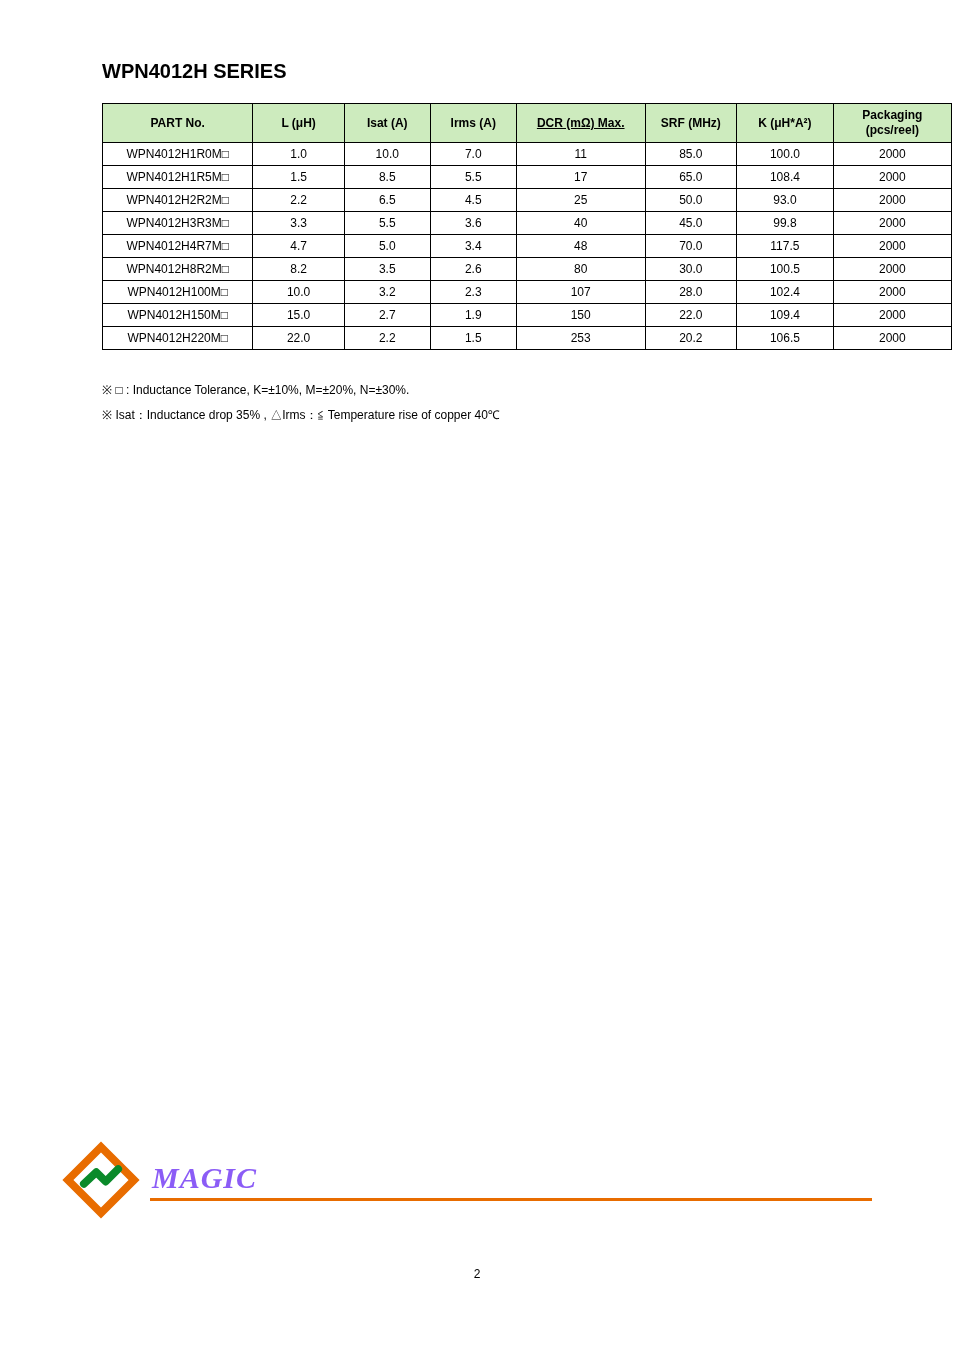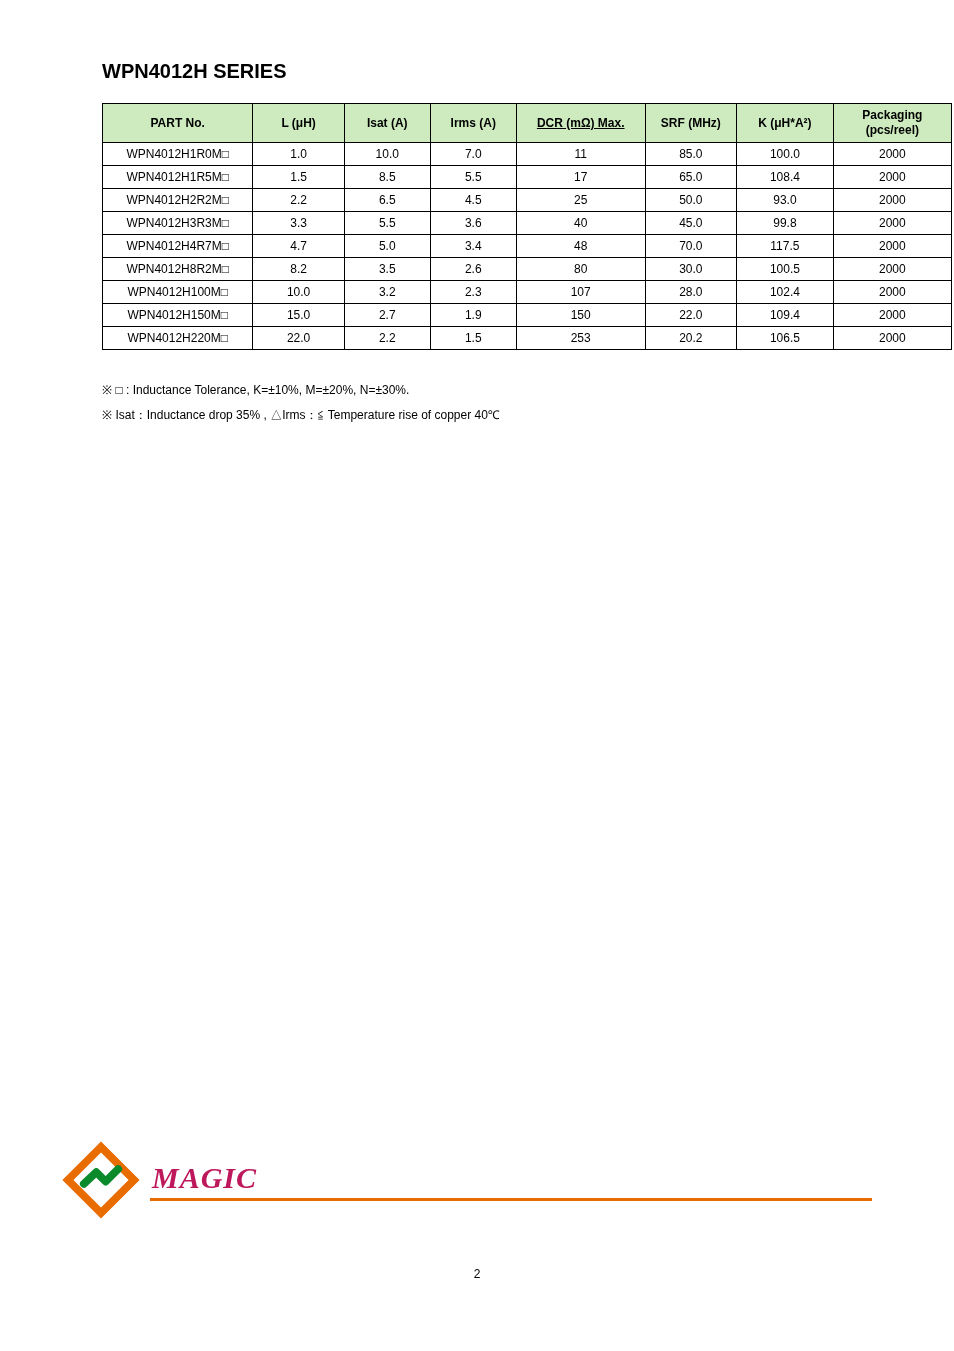--- a/index.html
+++ b/index.html
@@ -15,21 +15,21 @@
     .col-isat { width:80px; }
     .col-irms { width:80px; }
     .col-dcr  { width:120px;text-decoration:underline; }
     .col-srf  { width:85px; }
     .col-k    { width:90px; }
     .col-pack { width:110px; }
     .notes { margin-top:28px; font-size:12px; line-height:2.1; }
     .footer { position:absolute; left:0; bottom:150px; width:954px; }
     .hr { height:3px; background:#e86c00; margin:0 82px 0 150px; }
     .logo { position:absolute; left:62px; bottom:-18px; width:78px; height:78px; }
-    .brand { position:absolute; left:152px; bottom:6px; font-family:Georgia,'Times New Roman',serif; font-style:italic; font-weight:bold; font-size:30px; color:#be185d; letter-spacing:1px; }
+    .brand { position:absolute; left:152px; bottom:6px; font-family:Georgia,'Times New Roman',serif; font-style:italic; font-weight:bold; font-size:30px; color:#8b5cf6; letter-spacing:1px; }
     .pgnum { position:absolute; left:0; bottom:70px; width:954px; text-align:center; font-size:12px; }
   </style>
 </head>
 <body>
 
 <div class="page">
   <div class="title">WPN4012H SERIES</div>
 
   <table class="spec">
     <thead>

